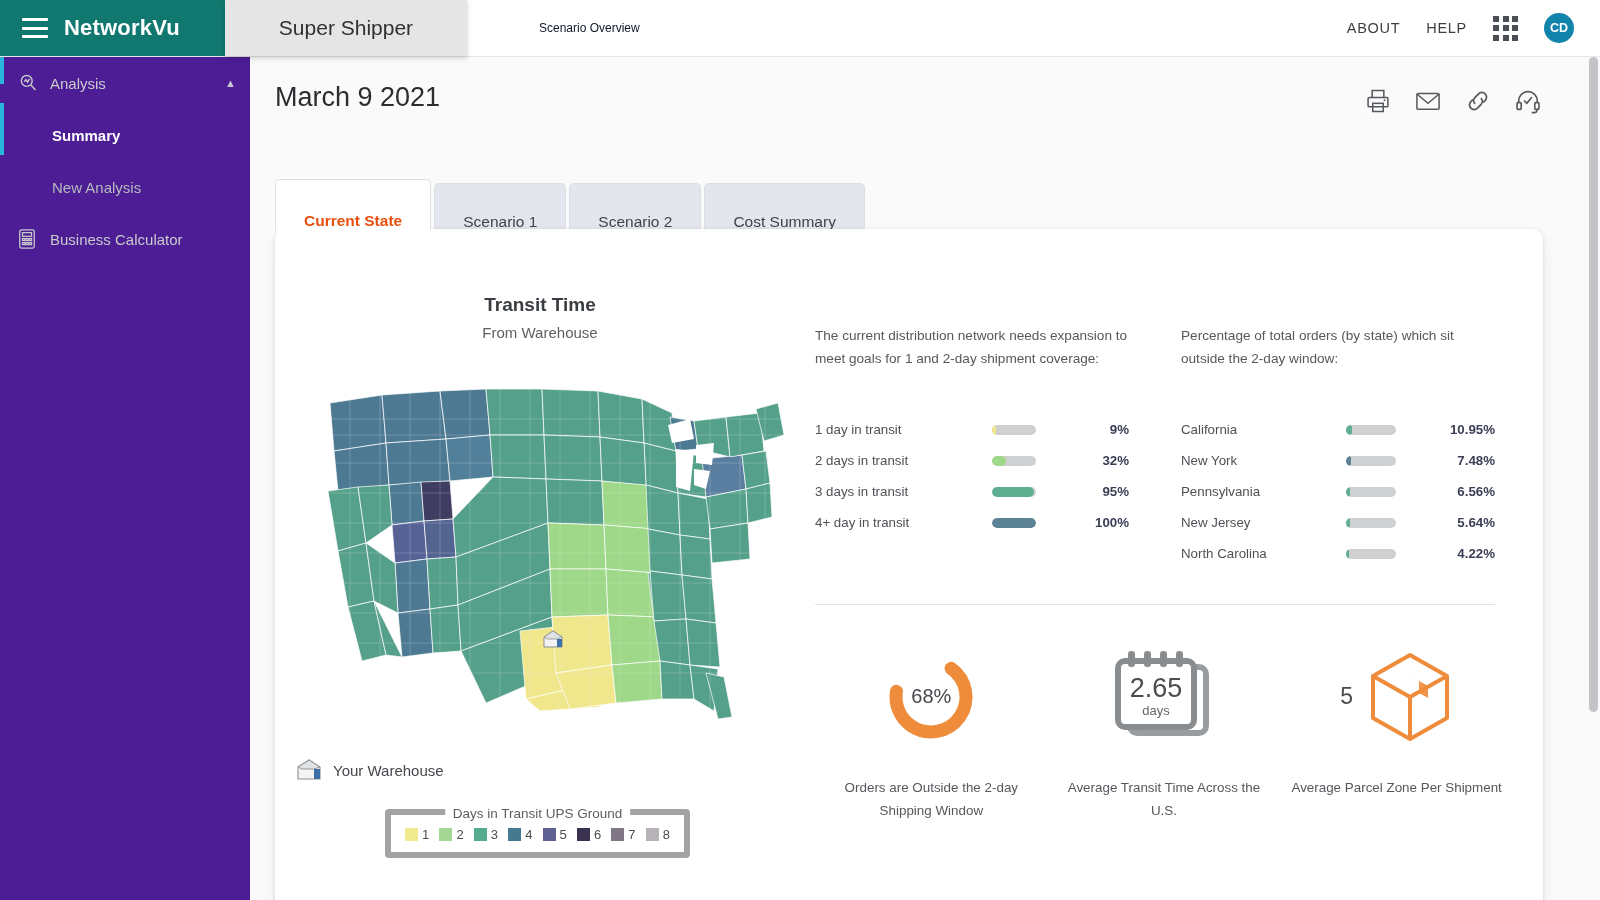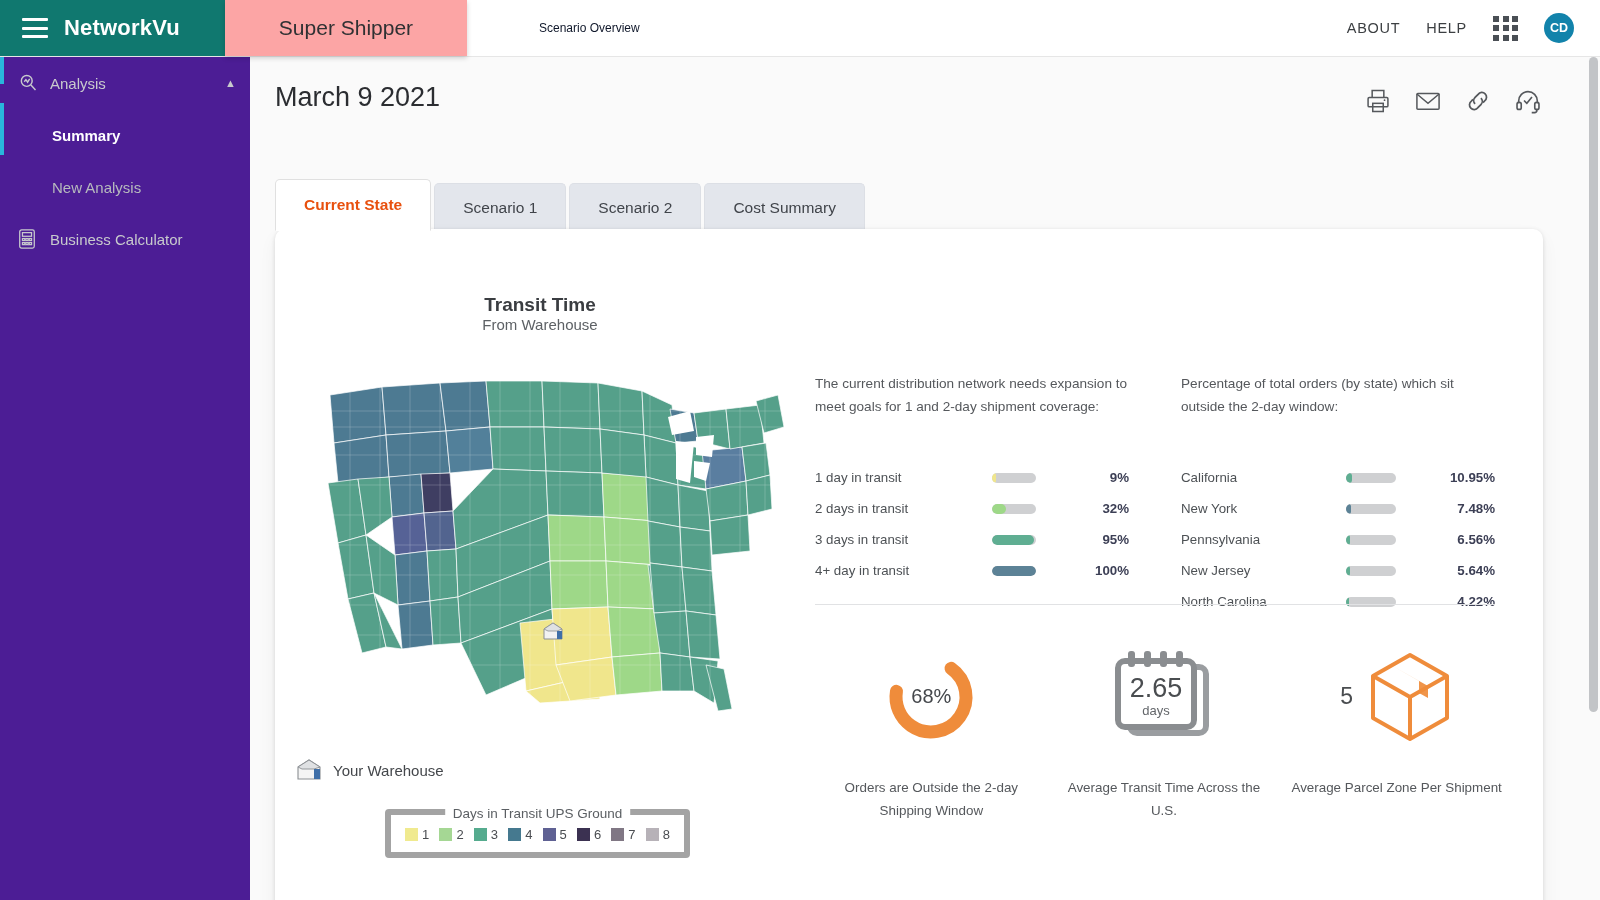--- a/index.html
+++ b/index.html
@@ -19,21 +19,21 @@
   .brand {
     width: 225px; background: #10786f; display: flex; align-items: center;
     gap: 16px; padding-left: 22px; flex: 0 0 225px;
   }
   .hamburger { width: 26px; height: 20px; display: flex; flex-direction: column;
     justify-content: space-between; cursor: pointer; }
   .hamburger i { display: block; height: 3px; background: #fff; border-radius: 1px; }
   .brand-name { color: #fff; font-size: 22px; font-weight: 700; letter-spacing: .2px; }
 
   .appcard {
-    width: 242px; flex: 0 0 242px; background: #fca5a5; display: flex;
+    width: 242px; flex: 0 0 242px; background: #e5e5e5; display: flex;
     align-items: center; justify-content: center;
     box-shadow: 0 2px 5px rgba(0,0,0,.18); position: relative; z-index: 5;
   }
   .appcard-title { font-size: 21px; color: #2f3133; font-weight: 400; }
 
   .crumbzone { flex: 1; display: flex; align-items: center; padding-left: 72px; }
   .crumb { font-size: 12px; color: #0f172a; }
 
   .topright { display: flex; align-items: center; gap: 26px; padding-right: 26px; }
   .toplink { font-size: 14.5px; color: #3c3f42; letter-spacing: .7px; cursor: pointer; }
@@ -81,40 +81,40 @@
     font-size: 27px; color: #2b2d31; font-weight: 400;
   }
   .page-actions {
     position: absolute; right: 58px; top: 30px; display: flex; gap: 22px; align-items: center;
   }
   .act-ico { width: 28px; height: 28px; cursor: pointer; color: #55585c; }
 
   
   .tabs { position: absolute; left: 50px; top: 122px; display: flex; align-items: flex-end; gap: 3px; }
   .tab {
-    height: 48px; padding: 0 28px; display: flex; align-items: center; justify-content: center;
+    height: 48px; padding: 0 28px; display: flex; align-items: flex-end; justify-content: center;
     font-size: 15.5px; border-radius: 5px 5px 0 0; cursor: pointer;
     background: #e3e6ec; color: #40444a; border: 1px solid #dcdfe5; border-bottom: none;
   }
   .tab.active {
     background: #ffffff; color: #e8500e; font-weight: 700;
     border: 1px solid #e0e0e0; border-bottom: 1px solid #ffffff;
     position: relative; z-index: 3; height: 52px;
   }
 
   .card {
     position: absolute; left: 50px; top: 172px; width: 1268px; height: 700px;
     background: #ffffff; border-radius: 10px;
     box-shadow: 0 1px 4px rgba(0,0,0,.13), 0 8px 18px rgba(0,0,0,.05);
   }
 
   
   .map-panel { position: absolute; left: 0; top: 0; width: 530px; height: 700px; }
   .map-title { text-align: center; margin-top: 65px; font-size: 19px; color: #3a3d41; font-weight: 700; }
-  .map-sub { text-align: center; font-size: 15px; color: #5d6165; }
+  .map-sub { text-align: center; margin-top: 8px; font-size: 15px; color: #5d6165; }
   .map-wrap { position: relative; width: 500px; height: 350px; margin: 32px auto 0; }
   .map-wrap svg { width: 100%; height: 100%; display: block; }
 
   .warehouse-key {
     position: absolute; left: 22px; top: 530px; display: flex; align-items: center; gap: 10px;
     font-size: 15px; color: #44474b;
   }
   .legend {
     position: absolute; left: 110px; top: 580px; width: 305px;
     border: 6px solid #a3a3a3; border-radius: 4px; padding: 12px 10px 10px;
@@ -123,21 +123,21 @@
     position: absolute; top: -9px; left: 50%; transform: translateX(-50%);
     background: #fff; padding: 0 8px; font-size: 13.5px; color: #5b5f63; white-space: nowrap;
   }
   .legend-items { display: flex; justify-content: space-between; align-items: center; padding: 0 4px; }
   .legend-item { display: flex; align-items: center; gap: 4px; font-size: 13px; color: #4a4d51; }
   .swatch { width: 13px; height: 13px; display: block; }
 
   
   .right-panel { position: absolute; left: 530px; top: 0; right: 0; height: 700px; }
   .two-cols { display: flex; padding: 95px 48px 0 10px; gap: 52px; }
-  .col { flex: 1; margin-top: 48px; }
+  .col { flex: 1; }
   .blurb { font-size: 13.6px; color: #55585c; line-height: 1.72; min-height: 52px; }
 
   .bars { margin-top: 38px; }
   .bar-row { display: flex; align-items: center; height: 31px; gap: 37px; }
   .bar-label { width: 140px; font-size: 13.3px; color: #4d5155; }
   .bar-track {
     flex: 1; height: 10px; background: #cfd0d2; border-radius: 5px; position: relative; overflow: hidden;
   }
   .bar-fill { position: absolute; left: 0; top: 0; height: 10px; border-radius: 5px; }
   .bar-val { width: 56px; text-align: right; font-size: 13.3px; color: #3c3f55; font-weight: 700; }

